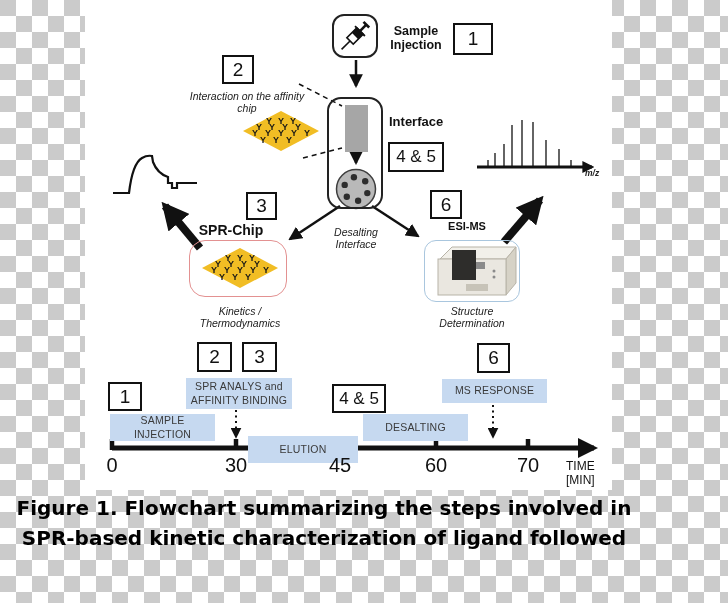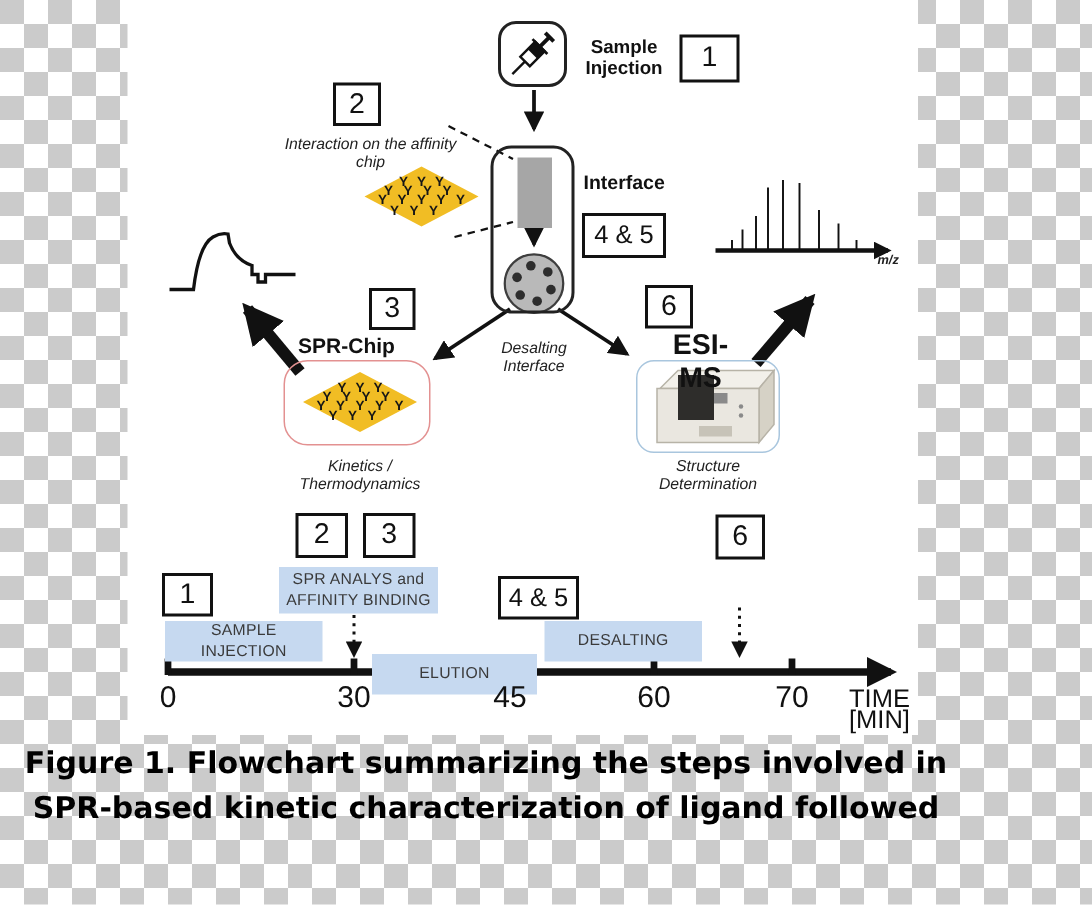--- a/index.html
+++ b/index.html
@@ -189,21 +189,21 @@
 
   <div class="lbl bold ctr pre" style="left:384px;top:24px;width:64px;font-size:12.5px;">Sample
 Injection</div>
   <div class="lbl ital ctr" style="left:186px;top:90px;width:122px;font-size:10.5px;">Interaction on the affinity chip</div>
   <div class="lbl bold" style="left:389px;top:115px;font-size:13px;">Interface</div>
   <div class="lbl ital ctr pre" style="left:326px;top:226px;width:60px;font-size:10.5px;">Desalting
 Interface</div>
   <div class="lbl bold ctr" style="left:196px;top:222px;width:70px;font-size:14px;">SPR-Chip</div>
   <div class="lbl ital ctr pre" style="left:190px;top:305px;width:100px;font-size:10.5px;">Kinetics /
 Thermodynamics</div>
-  <div class="lbl bold ctr" style="left:440px;top:220px;width:54px;font-size:19px;">ESI-MS</div>
+  <div class="lbl bold ctr" style="left:440px;top:220px;width:54px;font-size:11px;">ESI-MS</div>
   <div class="lbl ital ctr pre" style="left:422px;top:305px;width:100px;font-size:10.5px;">Structure
 Determination</div>
   <div class="lbl bold ital" style="left:585px;top:169px;font-size:8.5px;">m/z</div>
 
   <div class="numbox" style="left:108px;top:382px;width:34px;height:29px;">
       <span>1</span>
     </div>
   <div class="numbox" style="left:197px;top:342px;width:35px;height:30px;">
       <span>2</span>
     </div>
@@ -216,25 +216,26 @@
   <div class="numbox" style="left:477px;top:343px;width:33px;height:30px;">
       <span>6</span>
     </div>
 
   <div class="bar" style="left:110px;top:414px;width:105px;height:27px;">SAMPLE
 INJECTION</div>
   <div class="bar" style="left:186px;top:378px;width:106px;height:31px;">SPR ANALYS and
 AFFINITY BINDING</div>
   <div class="bar" style="left:248px;top:414px;width:110px;height:27px;margin-top:22px;">ELUTION</div>
   <div class="bar" style="left:363px;top:414px;width:105px;height:27px;">DESALTING</div>
+  <div class="bar" style="left:442px;top:379px;width:105px;height:24px;">MS RESPONSE</div>
 
   <div class="tick-num" style="left:112px;top:454px;">0</div>
   <div class="tick-num" style="left:236px;top:454px;">30</div>
   <div class="tick-num" style="left:340px;top:454px;">45</div>
   <div class="tick-num" style="left:436px;top:454px;">60</div>
   <div class="tick-num" style="left:528px;top:454px;">70</div>
-  <div class="lbl pre" style="left:566px;top:459px;font-size:17px;line-height:14px;text-align:left;">TIME
+  <div class="lbl pre" style="left:566px;top:459px;font-size:12px;line-height:14px;text-align:left;">TIME
 [MIN]</div>
 
   <div class="caption-line" style="top:496px;">Figure 1. Flowchart summarizing the steps involved in</div>
   <div class="caption-line" style="top:526px;">SPR-based kinetic characterization of ligand followed</div>
 
 </div>
 
 </body></html>

